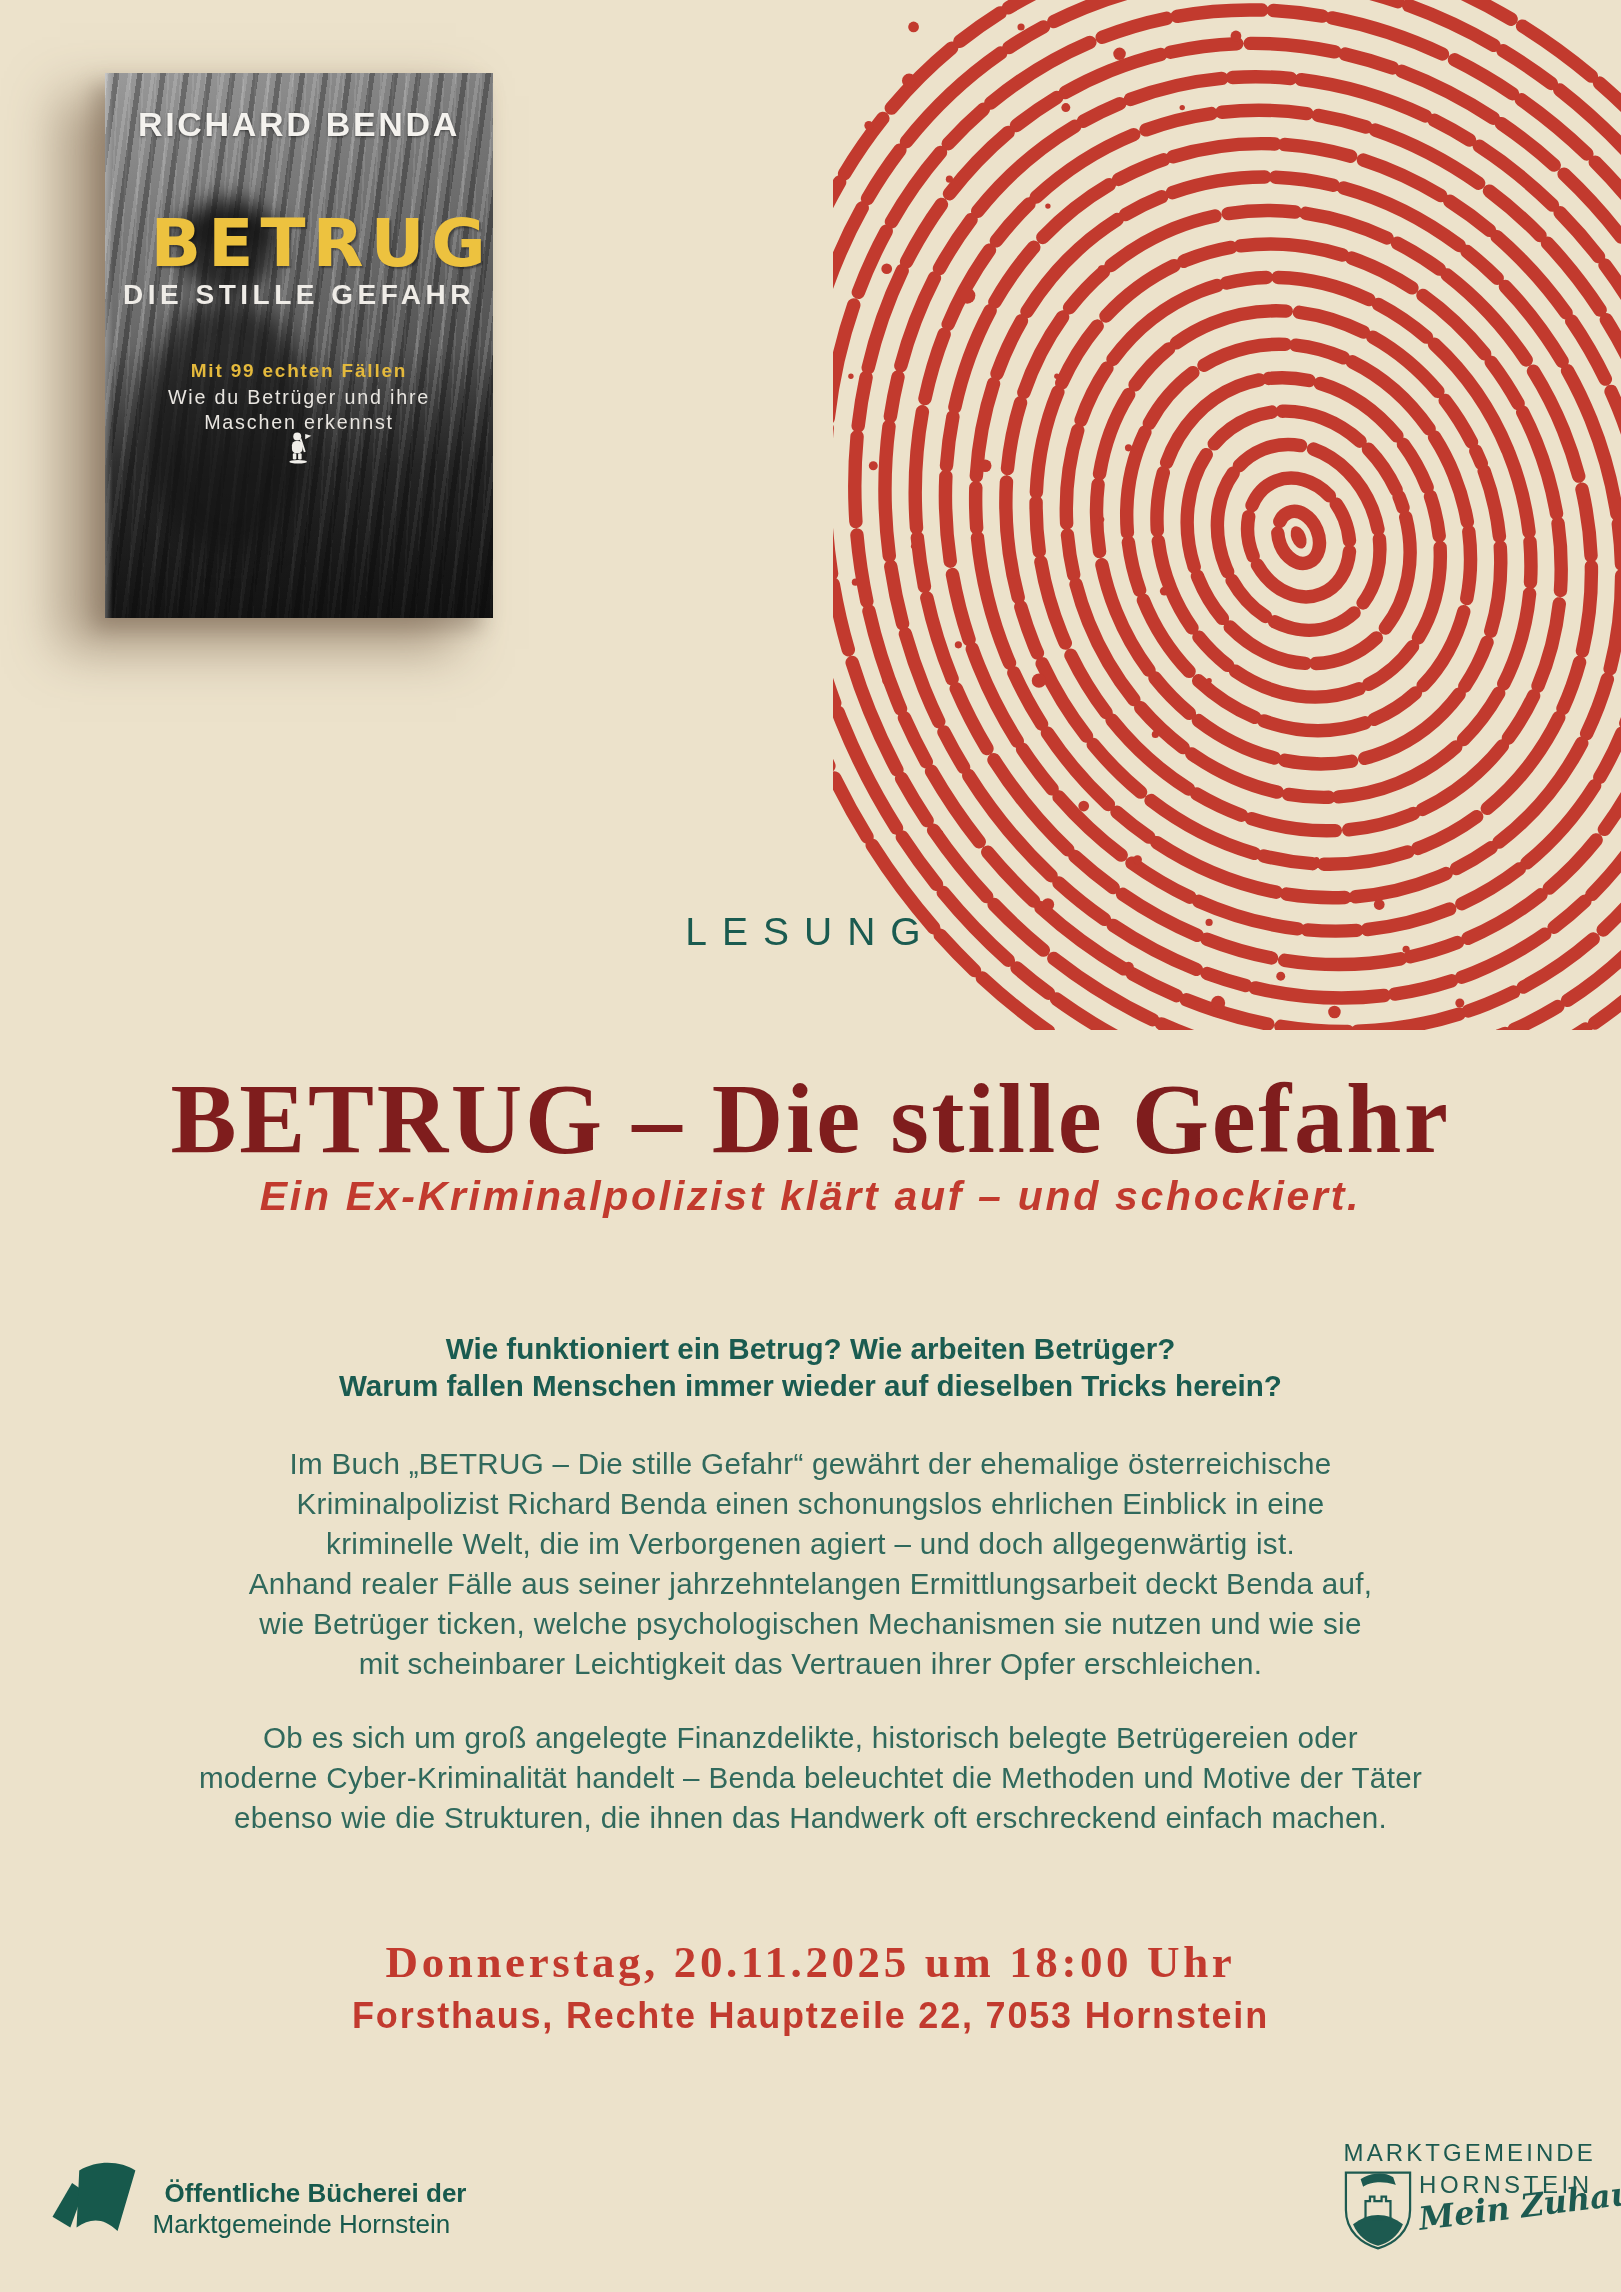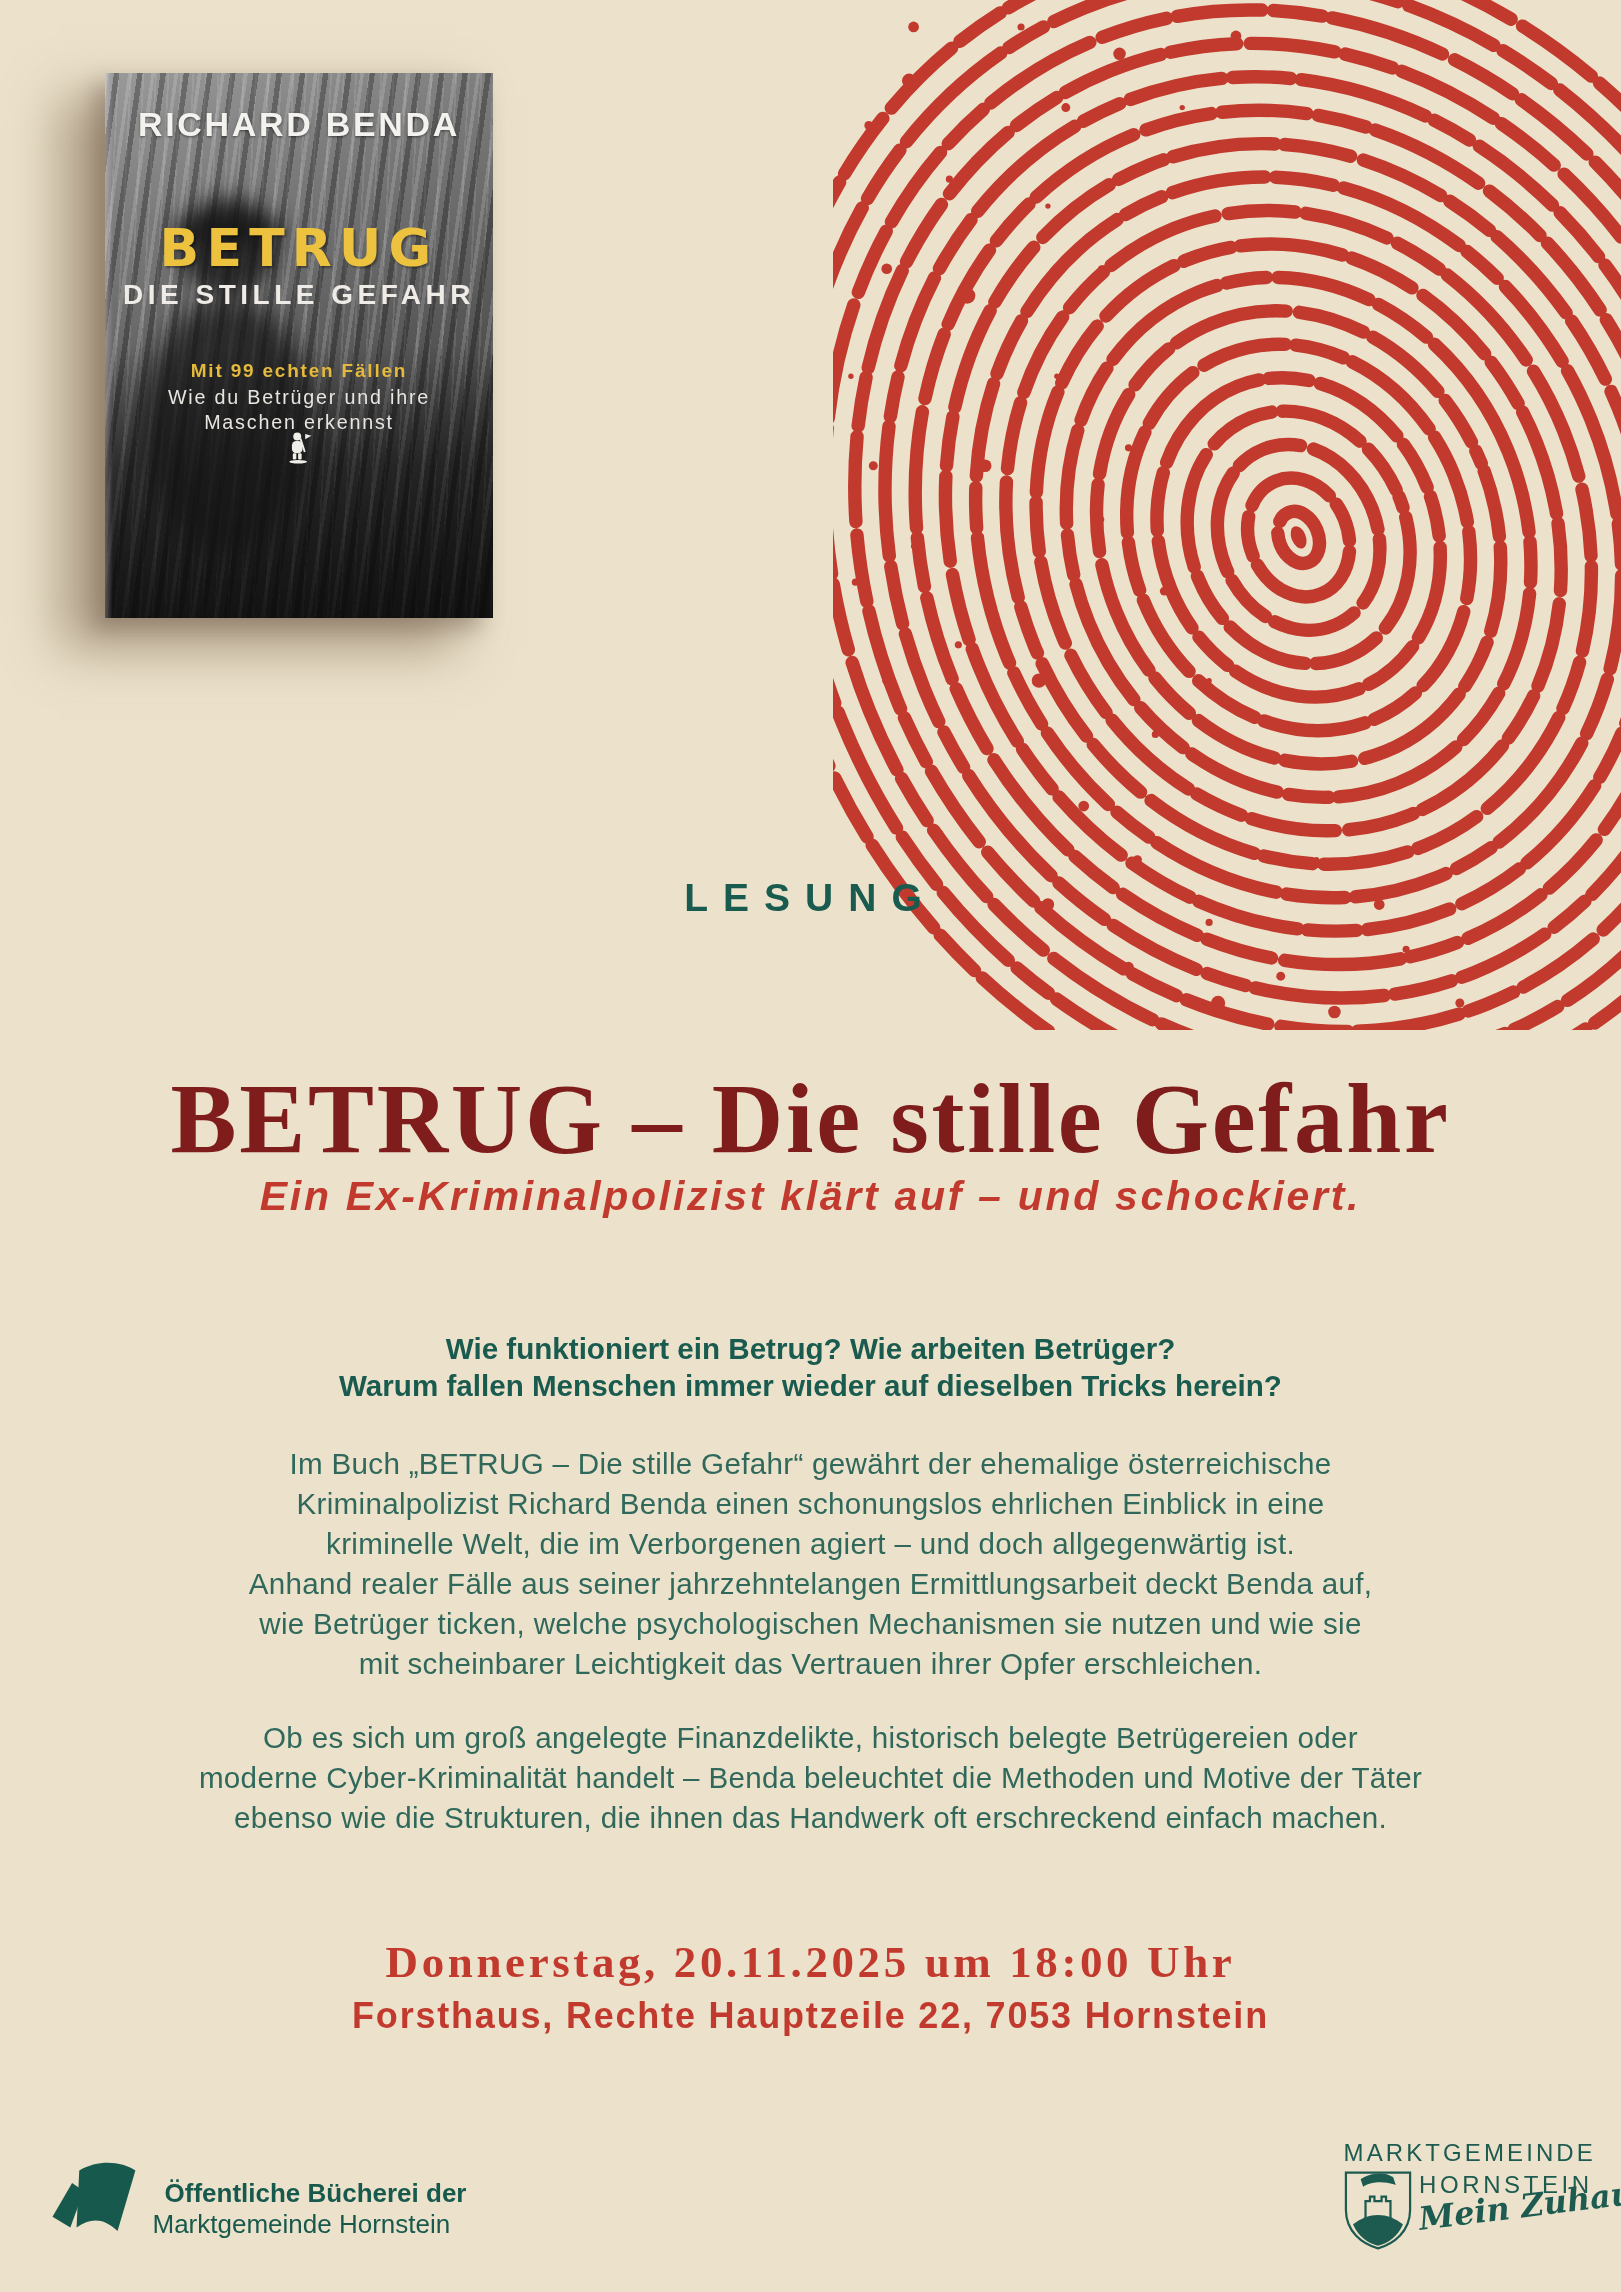--- a/index.html
+++ b/index.html
@@ -33,30 +33,30 @@
   .silhouette{
     position:absolute;left:4%;top:22%;width:60%;height:74%;
     background:
       radial-gradient(ellipse 85px 25px at 46% 9%, rgba(20,20,20,0.72) 0 60%, rgba(0,0,0,0) 75%),
       radial-gradient(circle at 46% 13%, rgba(20,20,20,0.78) 0 43px, rgba(0,0,0,0) 56px),
       radial-gradient(ellipse 46% 40% at 46% 58%, rgba(20,20,20,0.72) 0 70%, rgba(0,0,0,0) 90%);
     filter:blur(9.9px);
   }
   .cover-text{position:absolute;left:0;width:100%;text-align:center;white-space:nowrap;}
   .cover-author{top:32px;color:#f4f2ee;font-weight:bold;font-size:34px;letter-spacing:2.7px;text-shadow:0 0.9px 2.7px rgba(0,0,0,0.5);}
-  .cover-title{top:145px;color:#edc23f;font-weight:800;font-size:52px;letter-spacing:7.2px;font-family:"DejaVu Sans",sans-serif;text-shadow:1.8px 1.8px 1.8px rgba(0,0,0,0.35);}
+  .cover-title{top:132px;color:#edc23f;font-weight:800;font-size:66px;letter-spacing:7.2px;font-family:"DejaVu Sans",sans-serif;text-shadow:1.8px 1.8px 1.8px rgba(0,0,0,0.35);text-align:right;}
   .cover-subtitle{top:206px;color:#efece7;font-weight:bold;font-size:28px;letter-spacing:4.5px;}
   .cover-badge{top:287px;color:#e4b93c;font-weight:bold;font-size:19px;letter-spacing:1.8px;}
   .cover-tag1{top:313px;color:#e8e5e0;font-size:19.7px;letter-spacing:1.8px;}
   .cover-tag2{top:338px;color:#e8e5e0;font-size:19.7px;letter-spacing:1.8px;}
   .mascot{position:absolute;left:50%;top:358px;transform:translateX(-50%);}
   
   .center{position:absolute;left:0;width:100%;text-align:center;}
   .line{white-space:nowrap;text-align:center;}
-  .kicker{top:876px;color:#1a5b50;font-size:39px;letter-spacing:15px;font-weight:bold;}
+  .kicker{top:910px;color:#1a5b50;font-size:39px;letter-spacing:15px;}
   .main-title{top:1062px;color:#7f1d1d;font-family:"Liberation Serif",serif;font-weight:bold;font-size:99px;letter-spacing:2.7px;}
   .main-subtitle{top:1173px;color:#c23a2e;font-weight:bold;font-style:italic;font-size:41px;letter-spacing:2.7px;}
   .questions{top:1330px;color:#1a5b50;font-weight:bold;font-size:29.6px;line-height:37px;}
   .body-text{color:#30695c;font-size:29.6px;line-height:40px;letter-spacing:0.3px;}
   .para1{top:1444px;}
   .para2{top:1718px;}
   .event-date{top:1936px;color:#c23a2e;font-family:"Liberation Serif",serif;font-weight:bold;font-size:45px;letter-spacing:3.6px;}
   .event-location{top:1995px;color:#c23a2e;font-weight:bold;font-size:36px;letter-spacing:1.8px;}
   
   .library{position:absolute;left:47px;top:2158px;display:flex;align-items:flex-start;color:#17594c;}

